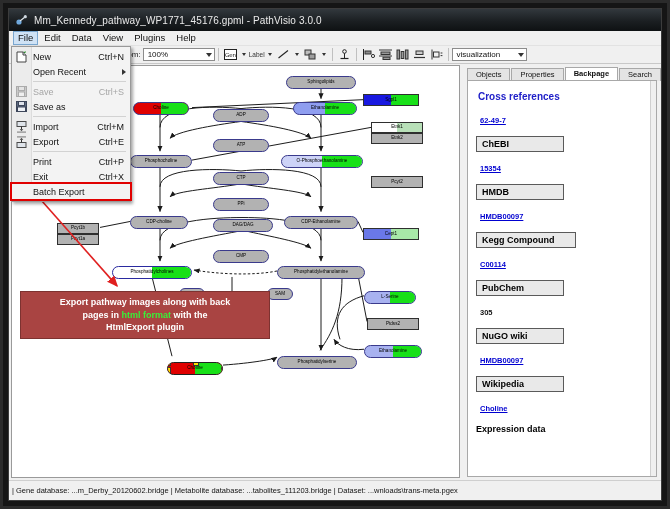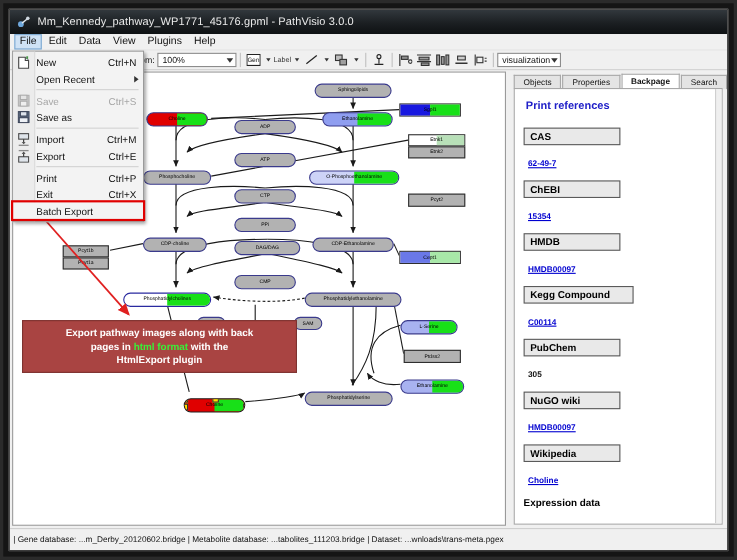--- a/index.html
+++ b/index.html
@@ -194,21 +194,21 @@
       </div>
       <div class="tb-btn">
         <svg width="13" height="11" viewBox="0 0 13 11">
             <line x1="2" y1="0.5" x2="2" y2="10.5" stroke="#333"></line>
             <rect x="3.5" y="3" width="5.5" height="5" fill="none" stroke="#333"></rect>
             <line x1="10.6" y1="4" x2="12.4" y2="4" stroke="#333"></line>
             <line x1="10.6" y1="6.6" x2="12.4" y2="6.6" stroke="#333"></line>
           </svg>
       </div>
       <div class="tb-sep"></div>
-      <div class="tb-combo" style="width:58px">
+      <div class="tb-combo" style="width:75px">
         <span class="cv">visualization</span>
         <span class="caret"></span>
       </div>
     </div>
 
     <div class="content">
 
       <div class="canvas-wrap">
         <svg class="canvas" viewBox="0 0 447 415" preserveAspectRatio="none">
           <defs>
@@ -430,23 +430,22 @@
       <div class="rightpanel">
         <div class="tabstrip">
           <div class="tab">Objects</div>
           <div class="tab">Properties</div>
           <div class="tab sel">Backpage</div>
           <div class="tab">Search</div>
           <div class="tab">Legend</div>
         </div>
         <div class="bp-area">
           <div class="bp-inner">
-            <div class="bp-title">Print references</div>
-
-            <div class="bp-box">CAS</div>
+            <div class="bp-title">Cross references</div>
+
             <div class="bp-val">62-49-7</div>
 
             <div class="bp-box">ChEBI</div>
             <div class="bp-val">15354</div>
 
             <div class="bp-box">HMDB</div>
             <div class="bp-val">HMDB00097</div>
 
             <div class="bp-box" style="width:100px">Kegg Compound</div>
             <div class="bp-val">C00114</div>

